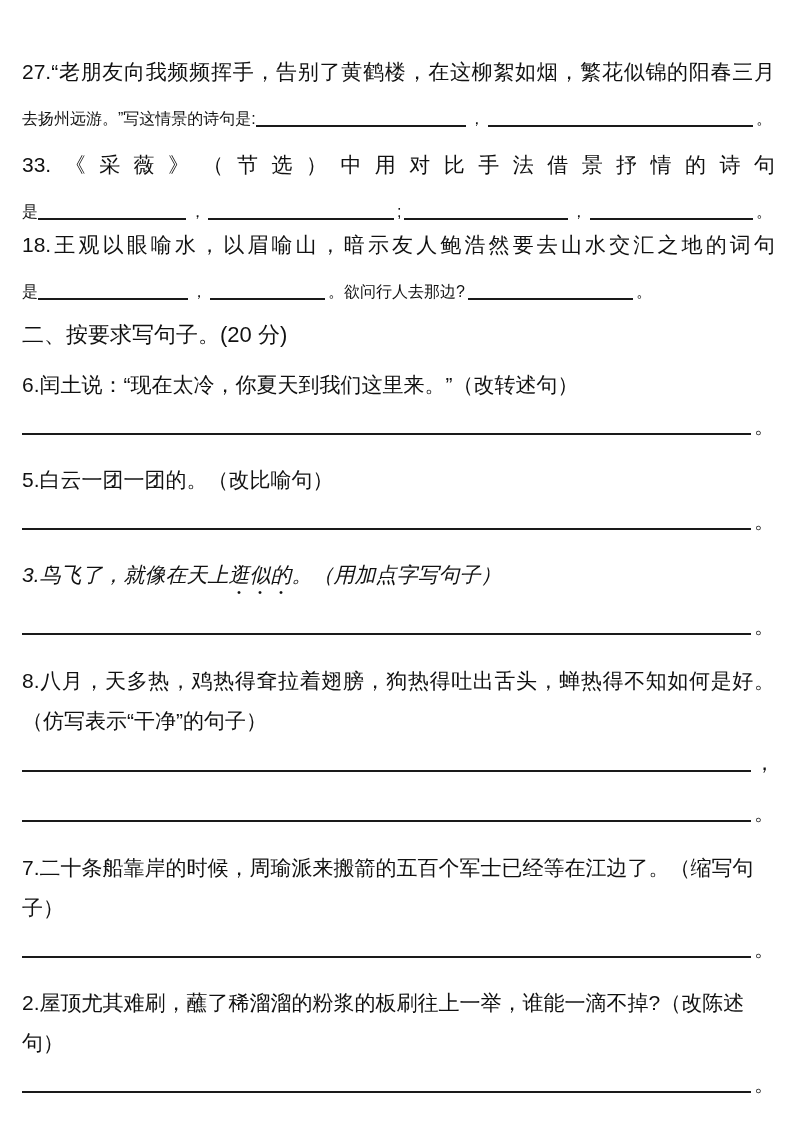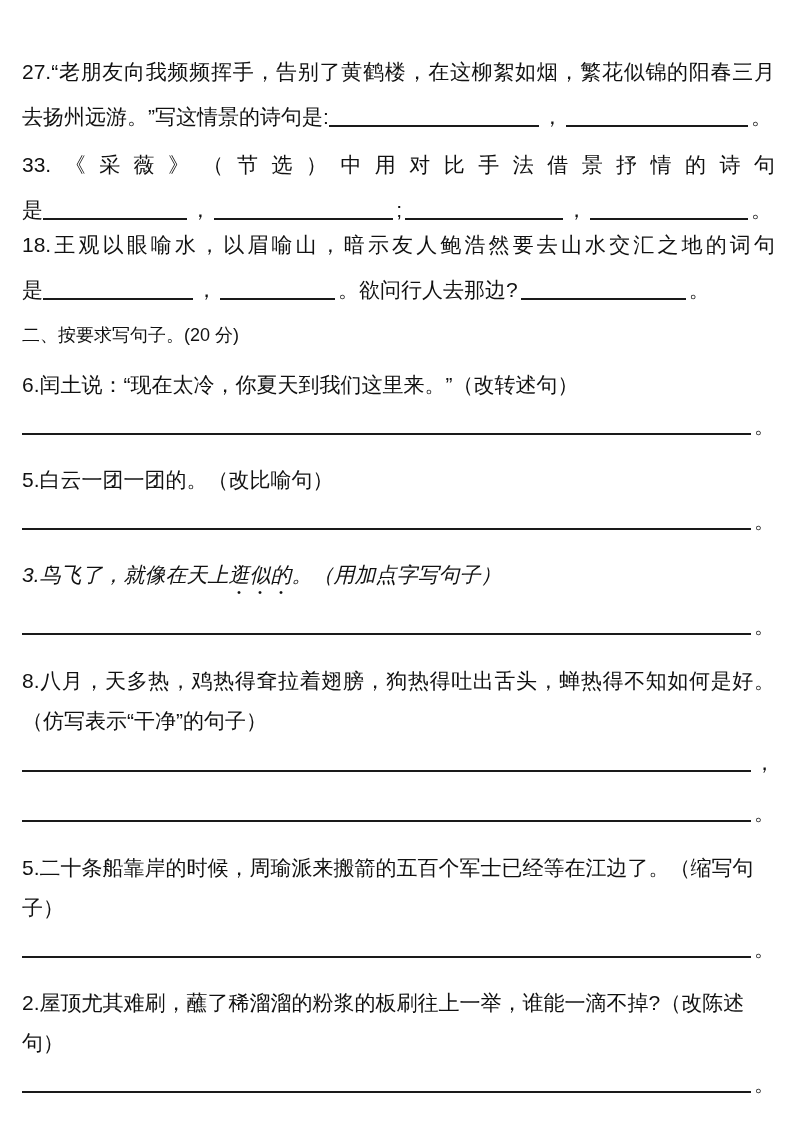--- a/index.html
+++ b/index.html
@@ -22,21 +22,21 @@
   .justify-full {
     text-align: justify;
     text-align-last: justify;
   }
   .justify-wrap {
     text-align: justify;
   }
   .fill-line {
     display: flex;
     align-items: baseline;
-    font-size: 21px;
+    font-size: 16px;
     line-height: 40px;
     height: 40px;
   }
   .fill-line .txt { white-space: pre; }
   .blank {
     display: inline-block;
     height: 30px;
     border-bottom: 2px solid #1a1a1a;
     transform: translateY(3px);
   }
@@ -45,21 +45,21 @@
   .answer-row {
     display: flex;
     align-items: baseline;
     height: 34px;
     font-size: 21px;
     line-height: 34px;
   }
   .answer-row .blank { height: 26px; flex: 1 1 auto; transform: translateY(2px); }
   .answer-row .end { padding-left: 3px; }
   .section-title {
-    font-size: 18px;
+    font-size: 22px;
     line-height: 40px;
     margin: 0;
   }
   .em-dot {
     -webkit-text-emphasis: filled dot;
     -webkit-text-emphasis-position: under right;
     text-emphasis: filled dot;
     text-emphasis-position: under right;
   }
   
@@ -138,21 +138,21 @@
   <p class="q justify-wrap mb1">8.八月，天多热，鸡热得耷拉着翅膀，狗热得吐出舌头，蝉热得不知如何是好。（仿写表示“干净”的句子）</p>
   <div class="answer-row mb16">
     <span class="blank"></span>
     <span class="end">，</span>
   </div>
   <div class="answer-row mb22">
     <span class="blank"></span>
     <span class="end">。</span>
   </div>
 
-  <p class="q">5.二十条船靠岸的时候，周瑜派来搬箭的五百个军士已经等在江边了。（缩写句子）</p>
+  <p class="q">7.二十条船靠岸的时候，周瑜派来搬箭的五百个军士已经等在江边了。（缩写句子）</p>
   <div class="answer-row mb21">
     <span class="blank"></span>
     <span class="end">。</span>
   </div>
 
   <p class="q">2.屋顶尤其难刷，蘸了稀溜溜的粉浆的板刷往上一举，谁能一滴不掉?（改陈述句）</p>
   <div class="answer-row">
     <span class="blank"></span>
     <span class="end">。</span>
   </div>

